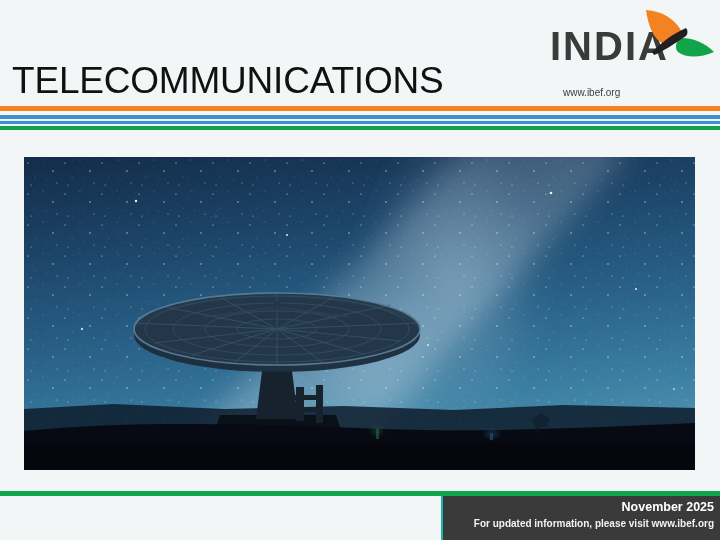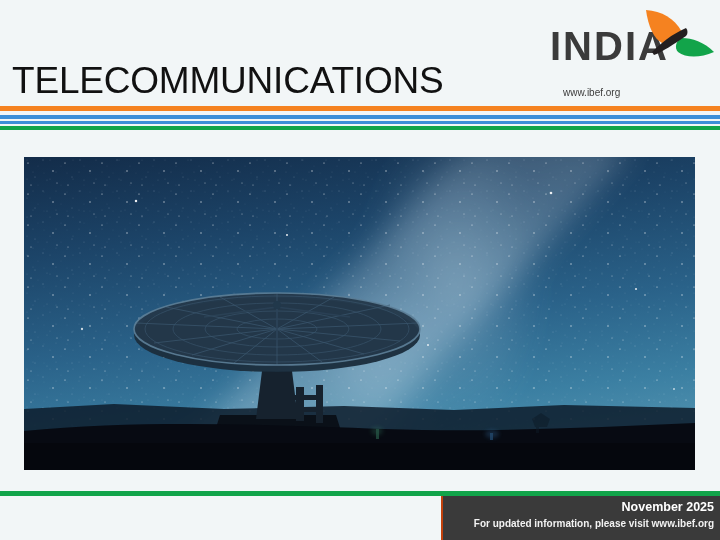--- a/index.html
+++ b/index.html
@@ -113,21 +113,21 @@
   }
 
   
   .footer-plate {
     position: absolute;
     left: 441px;
     top: 496px;
     width: 279px;
     height: 44px;
     background: #3a3a3a;
-    border-left: 2px solid #c2410c;
+    border-left: 2px solid #14b8a6;
     box-sizing: border-box;
     padding: 3px 6px 0 0;
     text-align: right;
   }
   .footer-date {
     font-size: 12.5px;
     font-weight: bold;
     color: #ffffff;
     line-height: 16px;
     white-space: nowrap;

